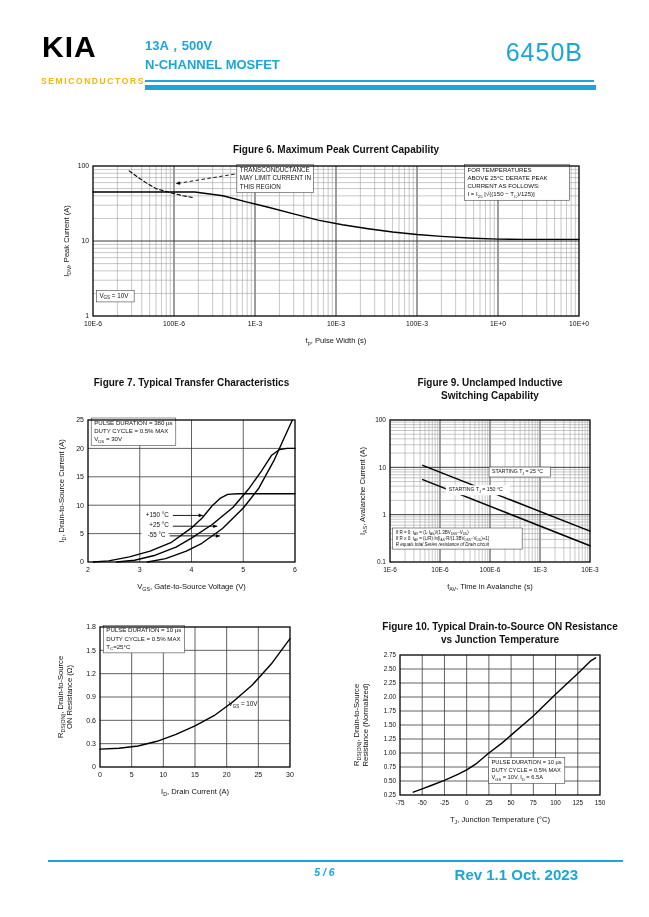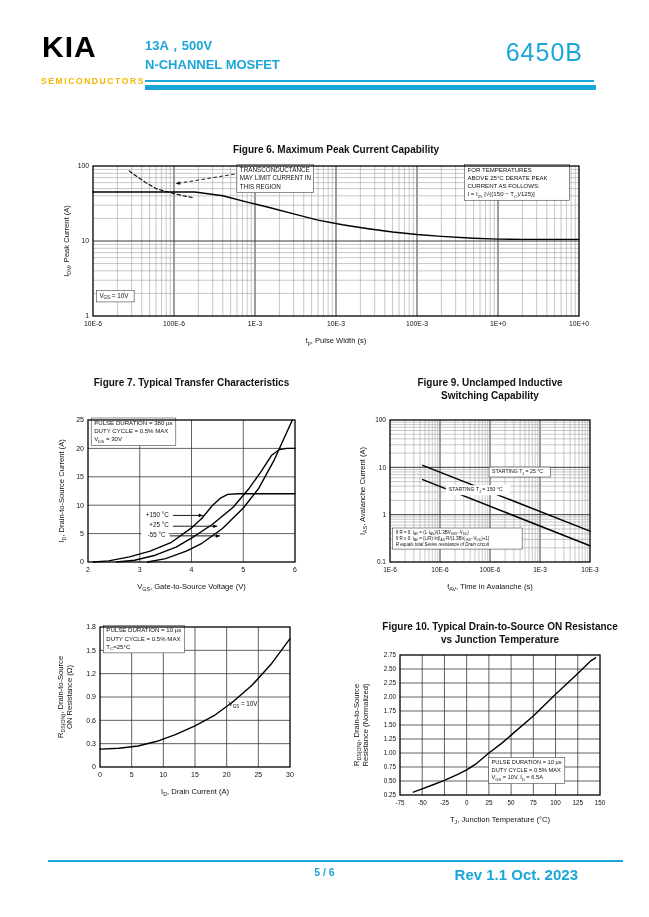--- a/index.html
+++ b/index.html
@@ -12,21 +12,21 @@
   .part{position:absolute;right:66px;top:38px;color:#1ba6da;font-size:25px;letter-spacing:1px;}
   .rule-thin{position:absolute;left:145px;right:55px;top:80px;height:1.5px;background:#1ba6da;}
   .rule-thick{position:absolute;left:145px;right:53px;top:85px;height:5px;background:#1ba6da;}
   
   .chart{position:absolute;}
   .chart-title{font-weight:bold;font-size:10px;line-height:13px;text-align:center;white-space:pre-line;color:#111;}
   .chart svg{display:block;}
   svg text{font-family:"Liberation Sans", sans-serif;fill:#111;}
   
   .footer-rule{position:absolute;left:48px;right:26px;top:860px;height:1.5px;background:#1ba6da;}
-  .page-num{position:absolute;left:0;right:0;top:866px;text-align:center;color:#1ba6da;font-size:10.5px;font-weight:bold;}
+  .page-num{position:absolute;left:0;right:0;top:866px;text-align:center;color:#1ba6da;font-size:10.5px;font-weight:bold;font-style:italic;}
   .rev{position:absolute;right:71px;top:866px;color:#1ba6da;font-size:15px;font-weight:bold;}
 </style>
 </head>
 <body>
 
 <div class="page">
 
   <div>
     <div class="logo">KIA</div>
     <div class="logo-sub">SEMICONDUCTORS</div>

